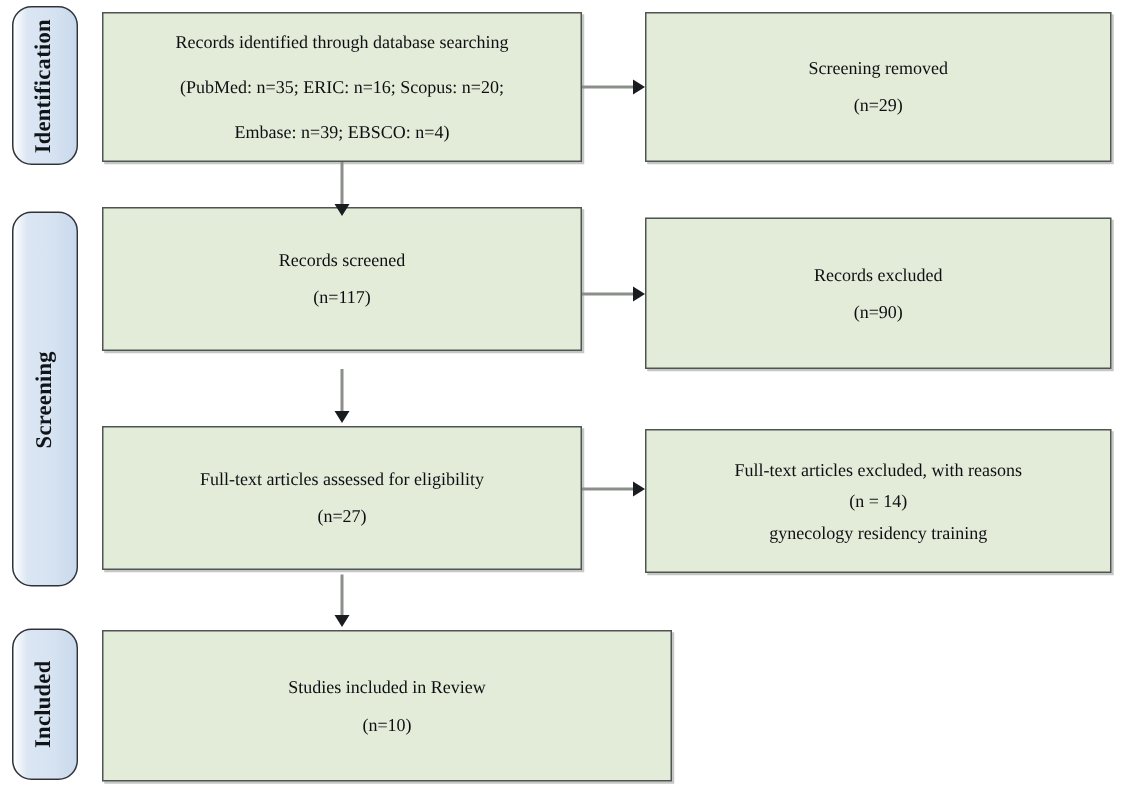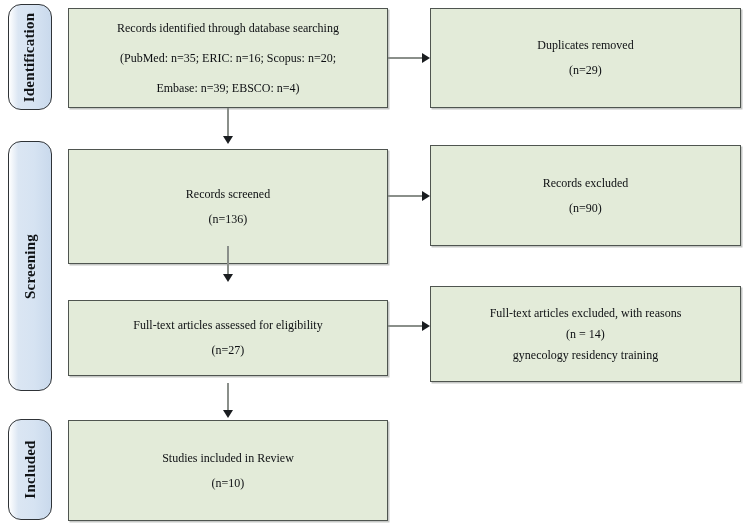--- a/index.html
+++ b/index.html
@@ -106,44 +106,44 @@
   </div>
 
   <div class="box" style="left:68px; top:8px; width:320px; height:100px;">
     <div class="txt lh-wide">
       <span class="ln">Records identified through database searching</span>
       <span class="ln">(PubMed: n=35; ERIC: n=16; Scopus: n=20;</span>
       <span class="ln">Embase: n=39; EBSCO: n=4)</span>
     </div>
   </div>
 
-  <div class="box" style="left:68px; top:149px; width:320px; height:115px;">
+  <div class="box" style="left:68px; top:138px; width:320px; height:96px;">
     <div class="txt lh-mid">
       <span class="ln">Records screened</span>
-      <span class="ln">(n=136)</span>
+      <span class="ln">(n=117)</span>
     </div>
   </div>
 
-  <div class="box" style="left:68px; top:284px; width:320px; height:76px;margin-top:16px;">
+  <div class="box" style="left:68px; top:284px; width:320px; height:96px;">
     <div class="txt lh-mid">
       <span class="ln">Full-text articles assessed for eligibility</span>
       <span class="ln">(n=27)</span>
     </div>
   </div>
 
-  <div class="box" style="left:68px; top:420px; width:320px; height:101px;">
+  <div class="box" style="left:68px; top:420px; width:380px; height:101px;">
     <div class="txt lh-mid">
       <span class="ln">Studies included in Review</span>
       <span class="ln">(n=10)</span>
     </div>
   </div>
 
   <div class="box" style="left:430px; top:8px; width:311px; height:100px;">
     <div class="txt lh-mid">
-      <span class="ln">Duplicates removed</span>
+      <span class="ln">Screening removed</span>
       <span class="ln">(n=29)</span>
     </div>
   </div>
 
   <div class="box" style="left:430px; top:145px; width:311px; height:101px;">
     <div class="txt lh-mid">
       <span class="ln">Records excluded</span>
       <span class="ln">(n=90)</span>
     </div>
   </div>

